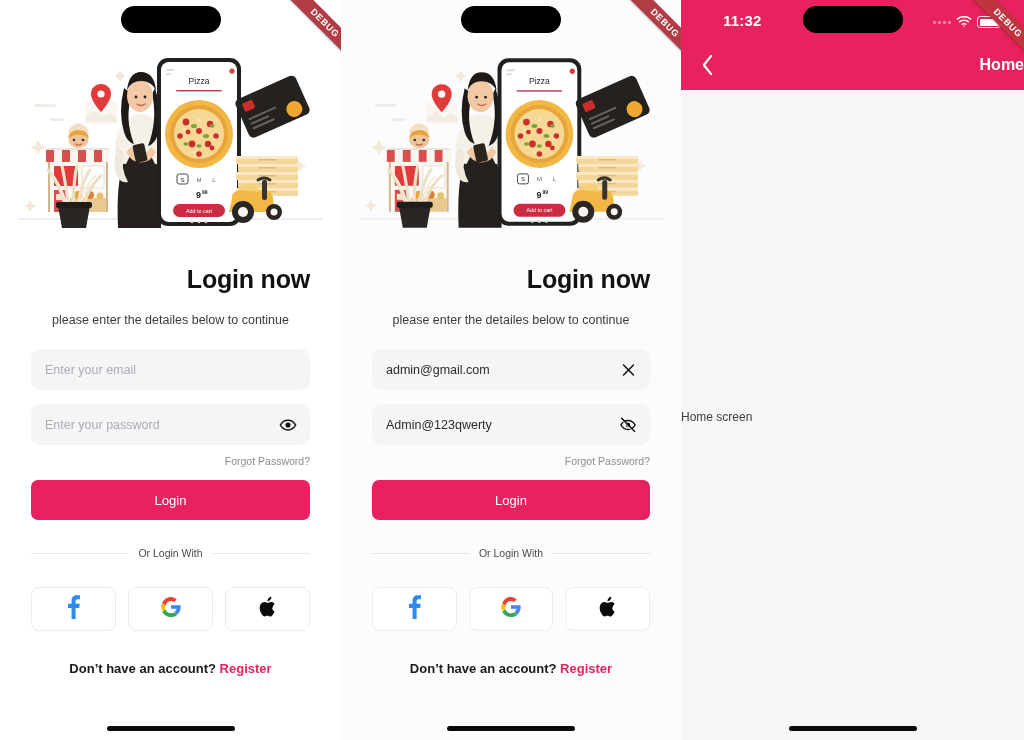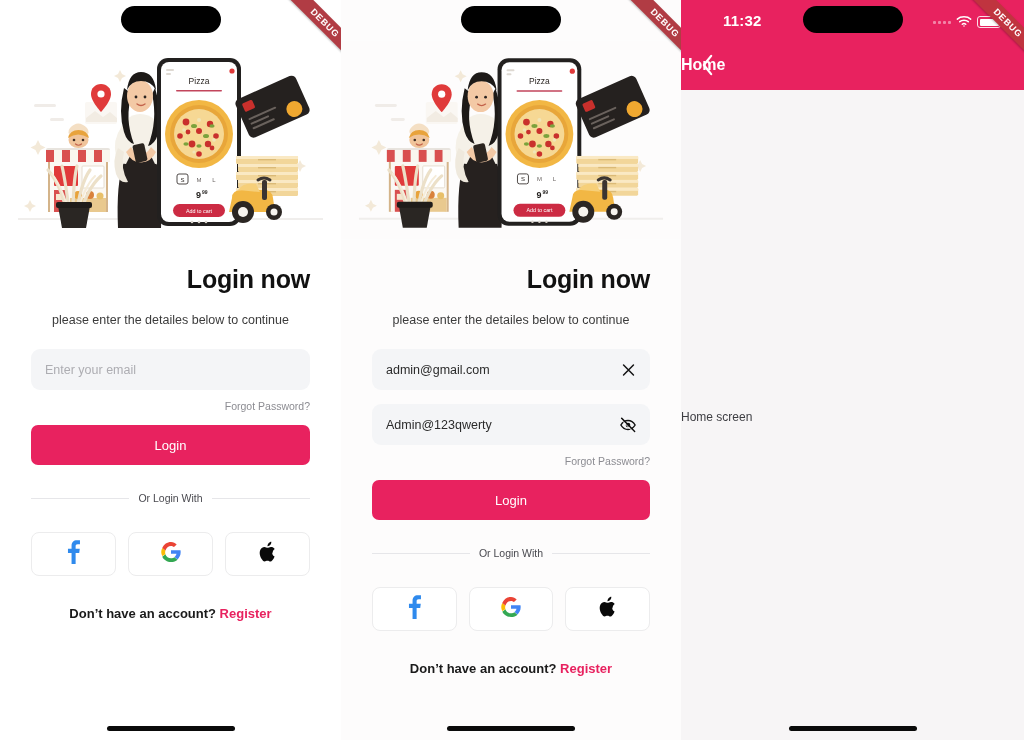--- a/index.html
+++ b/index.html
@@ -93,21 +93,21 @@
 
   .home-ind {
     position: absolute; bottom: 9px; left: 50%; transform: translateX(-50%);
     width: 128px; height: 5px; background: #0a0a0a; border-radius: 3px;
   }
 
   
   .pink-head { background: #e8225f; }
   .navbar { position: relative; height: 50px; background: #e8225f; display: flex; align-items: center; }
   .nav-back { position: absolute; left: 12px; top: 50%; transform: translateY(-50%); width: 28px; height: 28px; display: flex; align-items: center; justify-content: center; cursor: pointer; }
-  .nav-title { width: 100%; text-align: left; color: #fff; font-size: 16px; font-weight: bold; }
+  .nav-title { width: 100%; text-align: right; color: #fff; font-size: 16px; font-weight: bold; }
   .home-body { height: calc(740px - 90px); background: #f7f5f6; position: relative; }
   .home-text { position: absolute; top: 320px; width: 100%; text-align: left; font-size: 12px; color: #3d3d42; }
 </style>
 </head>
 <body>
 
 <div class="stage">
 
   <div class="panel panel-1">
     <div class="debug-ribbon">
@@ -324,20 +324,29 @@
     </div>
 
     <div class="body-wrap">
       <div class="title">Login now</div>
       <div class="subtitle">please enter the detailes below to continue</div>
 
       <div class="field fields-top">
         <span class="ph">Enter your email</span>
       </div>
 
+      <div class="field">
+        <span class="ph">Enter your password</span>
+        <span class="trail">
+          <svg width="18" height="18" viewBox="0 0 24 24" fill="none">
+            <path d="M1.8 12S5.5 5.5 12 5.5 22.2 12 22.2 12 18.5 18.5 12 18.5 1.8 12 1.8 12Z" stroke="#111" stroke-width="2"></path>
+            <circle cx="12" cy="12" r="3.4" fill="#111"></circle>
+          </svg>
+        </span>
+      </div>
 
       <div class="forgot">Forgot Password?</div>
 
       <button class="login-btn">Login</button>
 
       <div class="divider">
         <span class="ln"></span>
         <span class="tx">Or Login With</span>
         <span class="ln"></span>
       </div>

